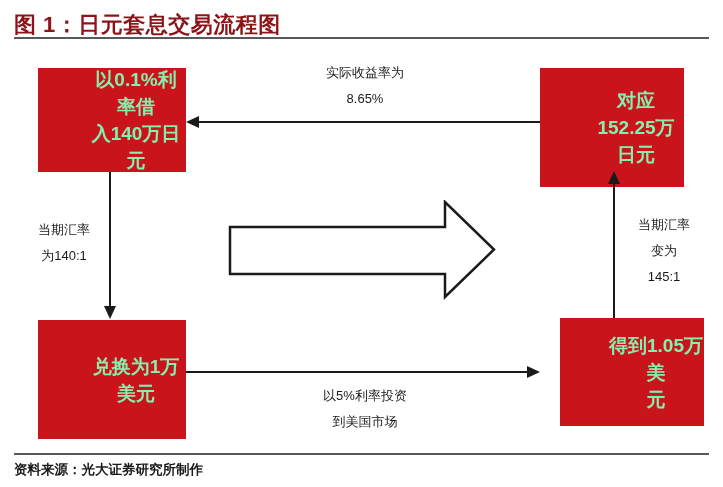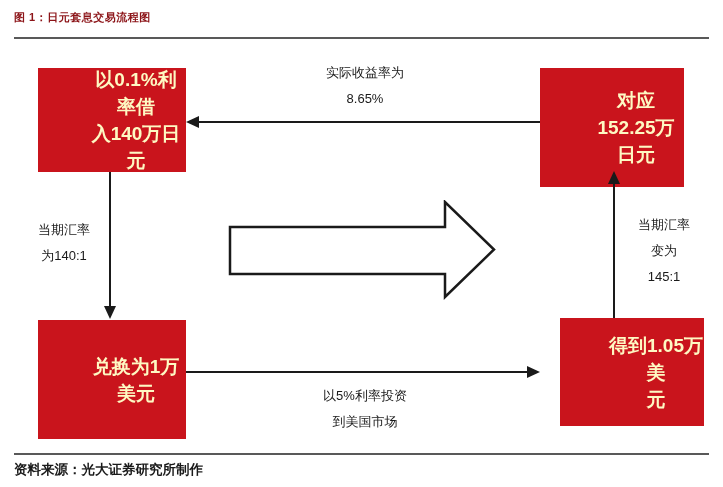--- a/index.html
+++ b/index.html
@@ -11,21 +11,21 @@
     width: 723px;
     height: 487px;
     background: #ffffff;
     overflow: hidden;
   }
 
   .fig-title {
     position: absolute;
     left: 14px;
     top: 10px;
-    font-size: 11px;
+    font-size: 22px;
     font-weight: bold;
     color: #8C1418;
     letter-spacing: 0.5px;
     white-space: nowrap;
   }
   .rule {
     position: absolute;
     height: 2px;
     background: #595959;
   }
@@ -39,21 +39,21 @@
     font-size: 13.5px;
     font-weight: 600;
     color: #1A1A1A;
     white-space: nowrap;
     text-align: center;
   }
 
   .redbox {
     position: absolute;
     background: #C9141C;
-    color: #fef9c3;
+    color: #86efac;
     font-size: 19px;
     font-weight: bold;
     line-height: 27px;
     display: flex;
     align-items: center;
     justify-content: center;
     text-align: center;
     white-space: pre-line;
     padding-left: 48px;
   }

